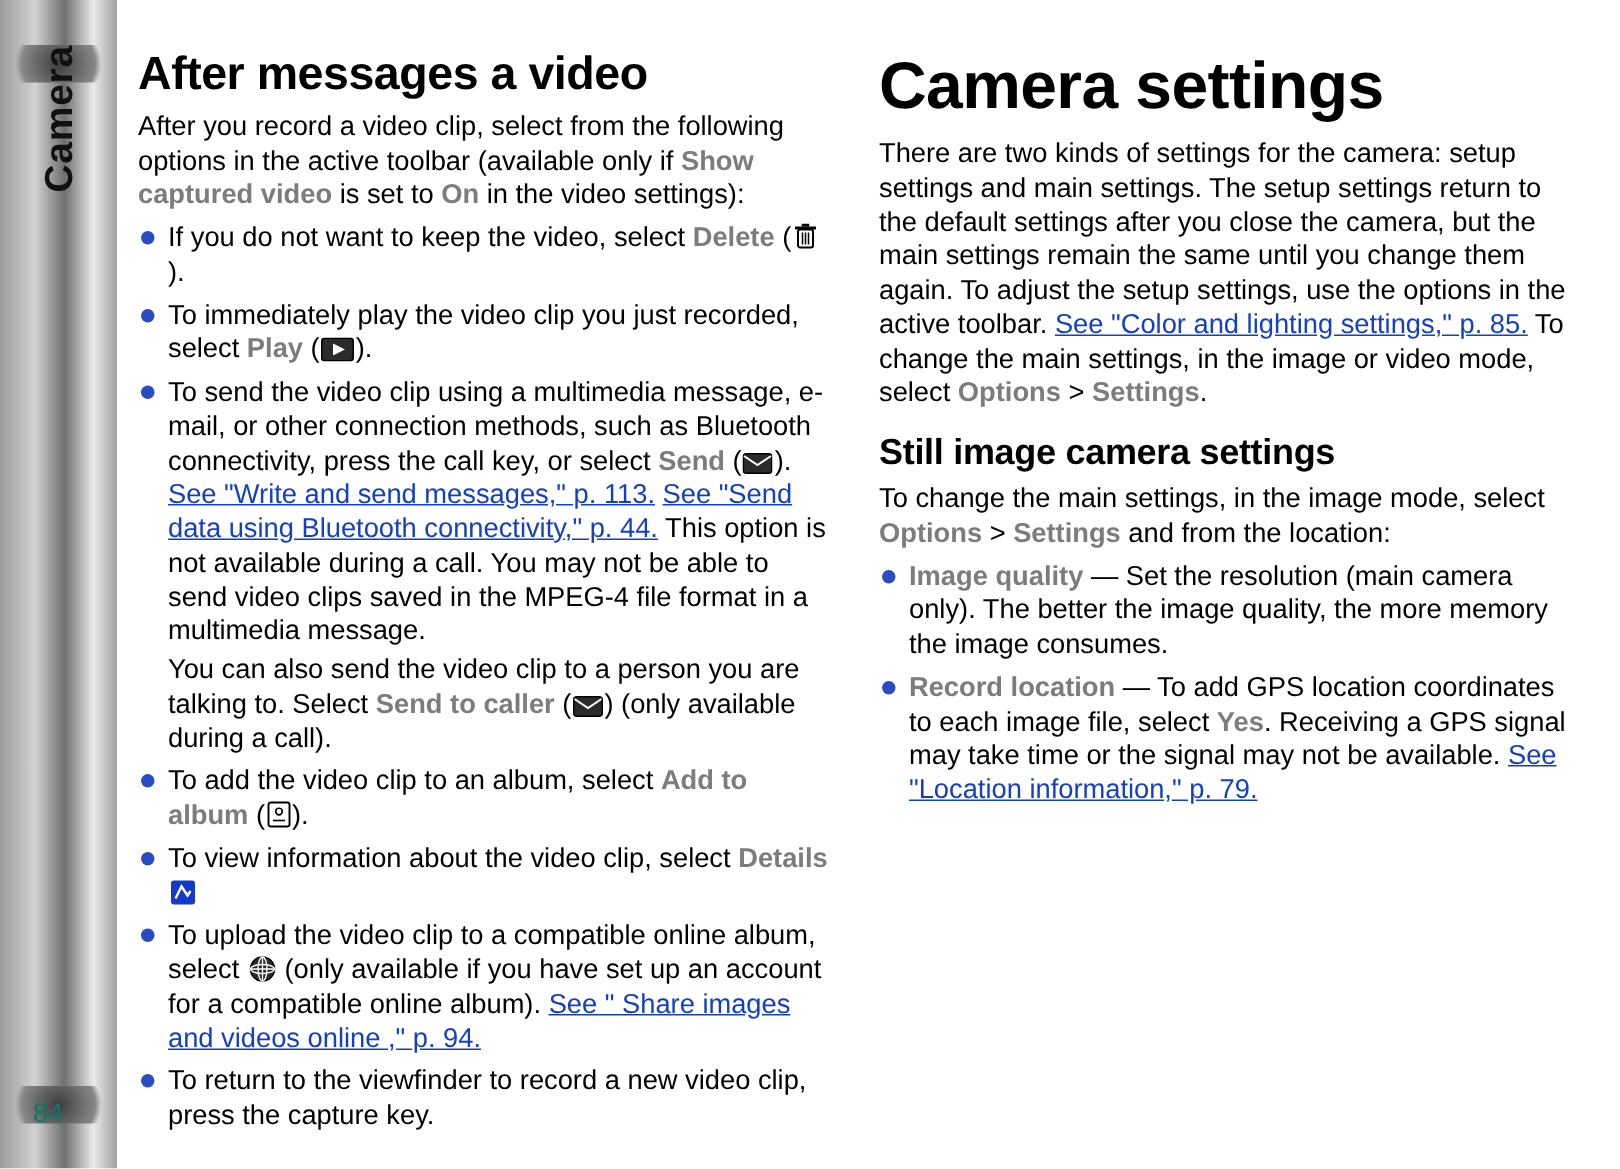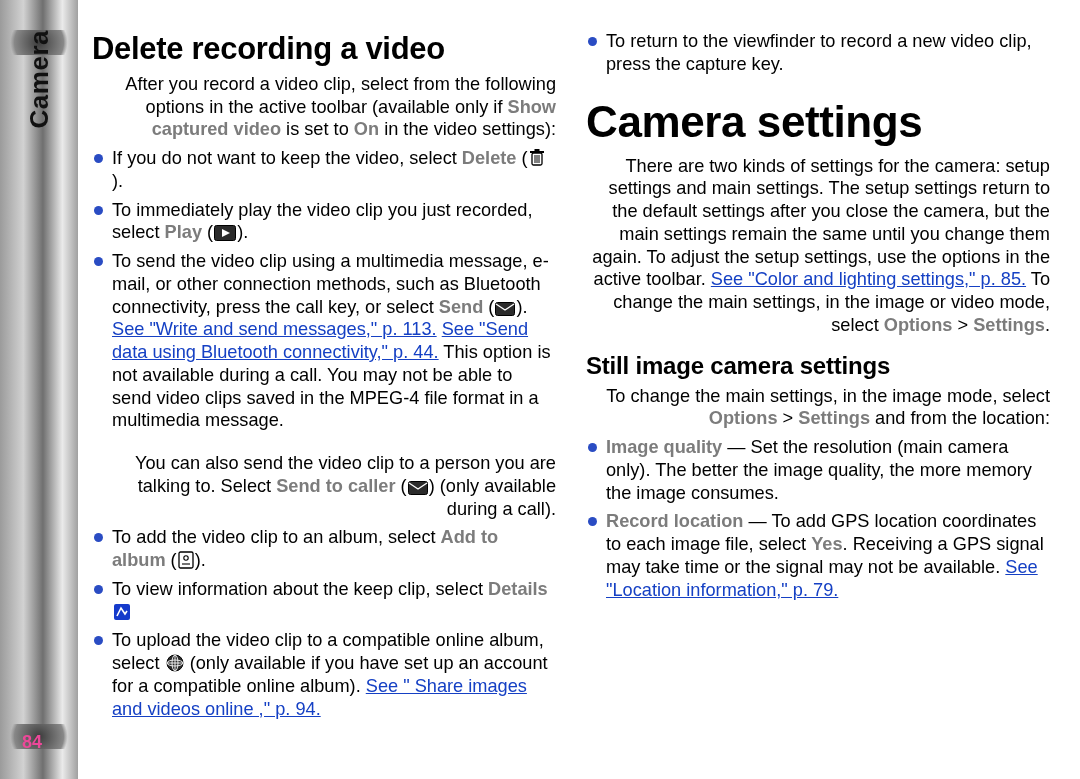--- a/index.html
+++ b/index.html
@@ -71,21 +71,21 @@
     margin-bottom: 6px;
     letter-spacing: -0.4px;
   }
   h3.subsection-title {
     font-size: 24px;
     font-weight: 800;
     margin-top: 14px;
     margin-bottom: 4px;
     letter-spacing: -0.2px;
   }
-  p { margin-bottom: 6px; text-align: right; }
+  p { margin-bottom: 6px; }
   .gray-bold { font-weight:700; color:#7c7c7c; }
   ul.bullets { list-style: none; padding-left: 0; }
   ul.bullets > li { position: relative; padding-left: 20px; margin-bottom: 6px; }
   ul.bullets > li::before {
     content:"";
     position:absolute;
     left:2px; top:7px;
     width:9px; height:9px;
     background:#2a4cc3;
     border-radius:50%;
@@ -96,39 +96,39 @@
     align-items:center;
     justify-content:center;
     vertical-align: -3px;
     margin: 0 1px;
   }
   .icon svg { display:block; }
   .page-number-wrap {
     position: absolute;
     bottom: 26px;
     left: -56px;
-    font-weight:700;
+    font-weight:400;
     font-size:18px;
-    color:#ec4899;
-  }
-  .li-para { margin-top:20px; }
+    color:#0f766e;
+  }
+  .li-para { margin-top:3px; }
 </style>
 </head>
 <body>
 
 <div class="binding">
   <div class="section-label-wrap">
     <div class="section-label">Camera</div>
   </div>
 </div>
 
 <div class="page">
   <div class="page-number-wrap">84</div>
 
-  <h2 class="section-title">Delete recording a video</h2>
+  <h2 class="section-title">After messages a video</h2>
   <p>
     <span>After you record a video clip, select from the following options in the active toolbar (available only if </span><span class="gray-bold">Show captured video</span><span> is set to </span><span class="gray-bold">On</span><span> in the video settings):</span>
   </p>
 
   <ul class="bullets">
     <li>
       <span>If you do not want to keep the video, select </span><span class="gray-bold">Delete</span><span> (</span><span class="icon">
           <svg width="16" height="18" viewBox="0 0 16 18">
             <rect x="3" y="4" width="10" height="12" rx="1.5" fill="none" stroke="#000" stroke-width="1.3"></rect>
             <rect x="1" y="2" width="14" height="2" fill="#000"></rect>
@@ -170,21 +170,21 @@
       <span>To add the video clip to an album, select </span><span class="gray-bold">Add to album</span><span> (</span><span class="icon">
           <svg width="16" height="18" viewBox="0 0 16 18">
             <rect x="1" y="1" width="14" height="16" rx="1.5" fill="none" stroke="#000" stroke-width="1.3"></rect>
             <circle cx="8" cy="7" r="2.2" fill="none" stroke="#000" stroke-width="1.1"></circle>
             <line x1="4" y1="13" x2="12" y2="13" stroke="#000" stroke-width="1.1"></line>
           </svg>
         </span><span>).</span>
     </li>
 
     <li>
-      <span>To view information about the keep clip, select </span><span class="gray-bold">Details</span><span> </span><span class="icon">
+      <span>To view information about the video clip, select </span><span class="gray-bold">Details</span><span> </span><span class="icon">
           <svg width="18" height="18" viewBox="0 0 18 18">
             <rect x="1" y="1" width="16" height="16" rx="2" fill="#153acb"></rect>
             <path d="M4 13 L8 5 L12 11 L14 8" fill="none" stroke="#fff" stroke-width="1.6"></path>
           </svg>
         </span>
     </li>
 
     <li>
       <span>To upload the video clip to a compatible online album, select </span><span class="icon">
           <svg width="18" height="18" viewBox="0 0 18 18">

